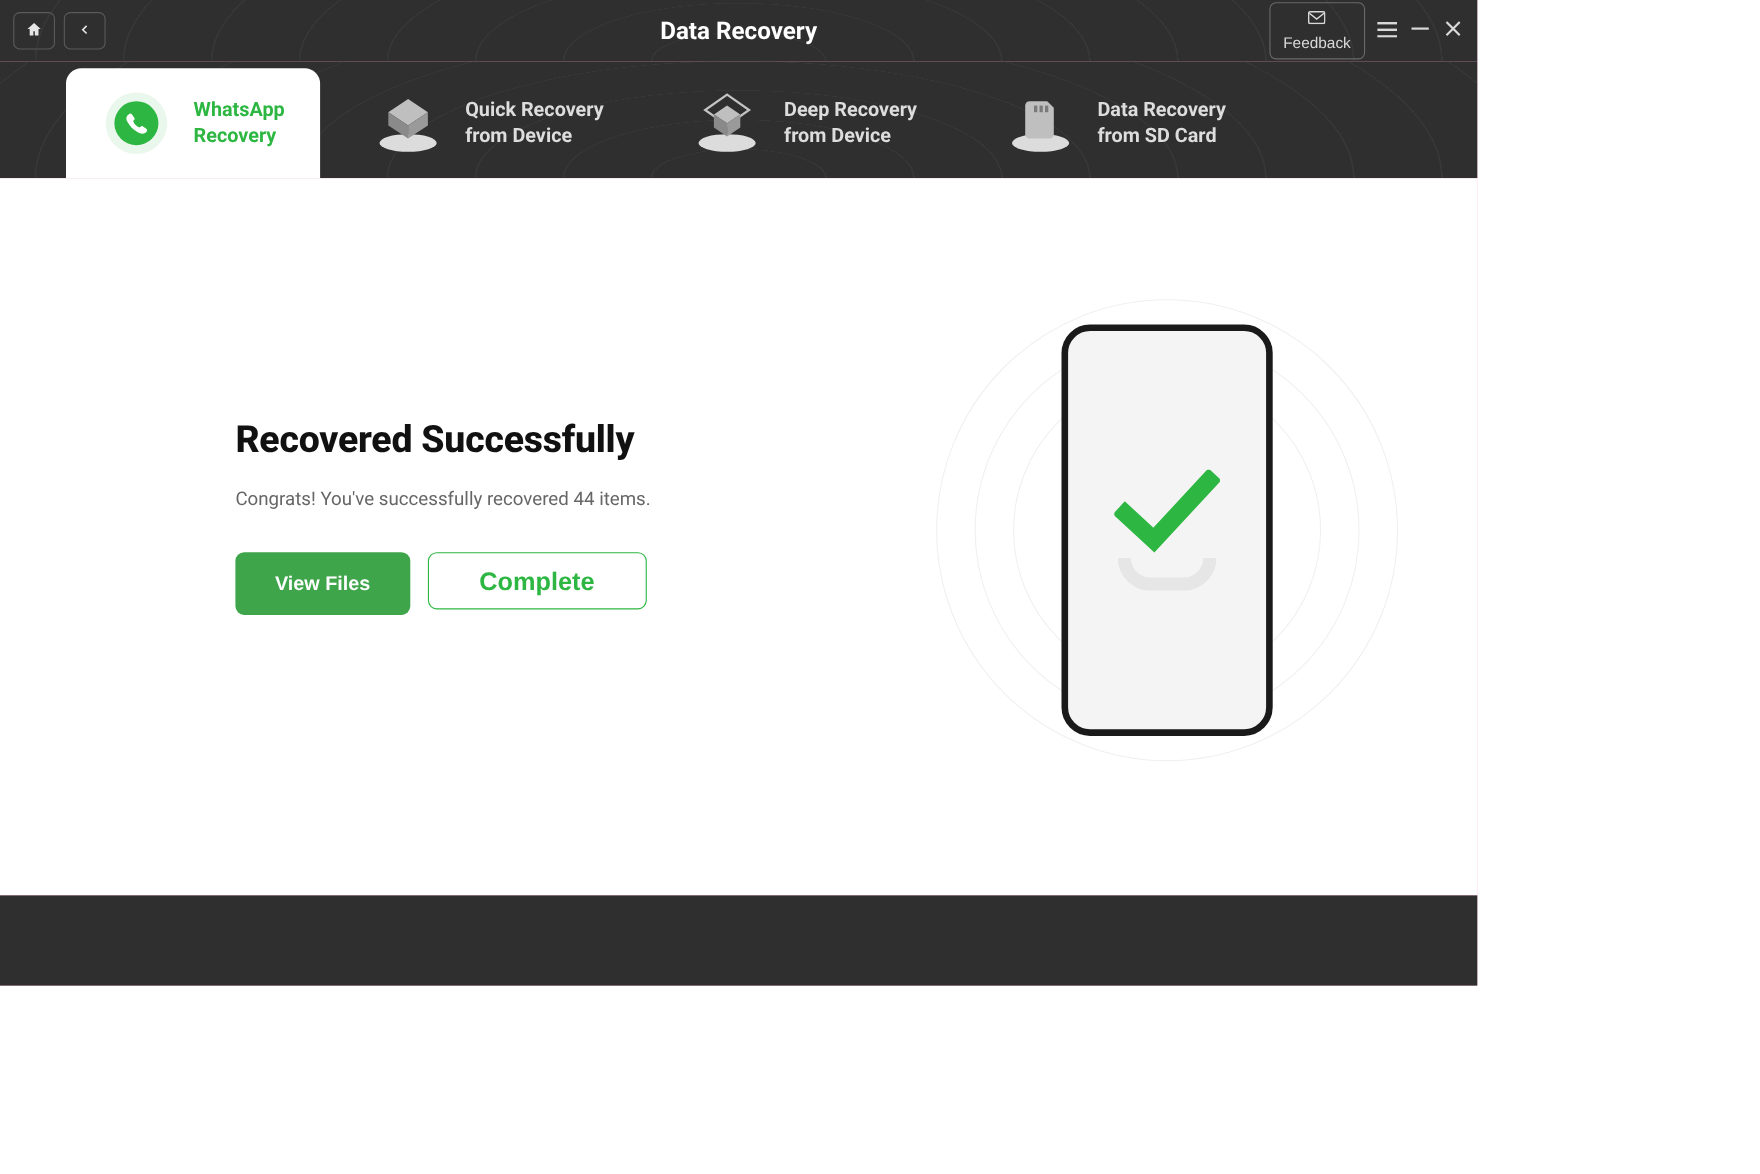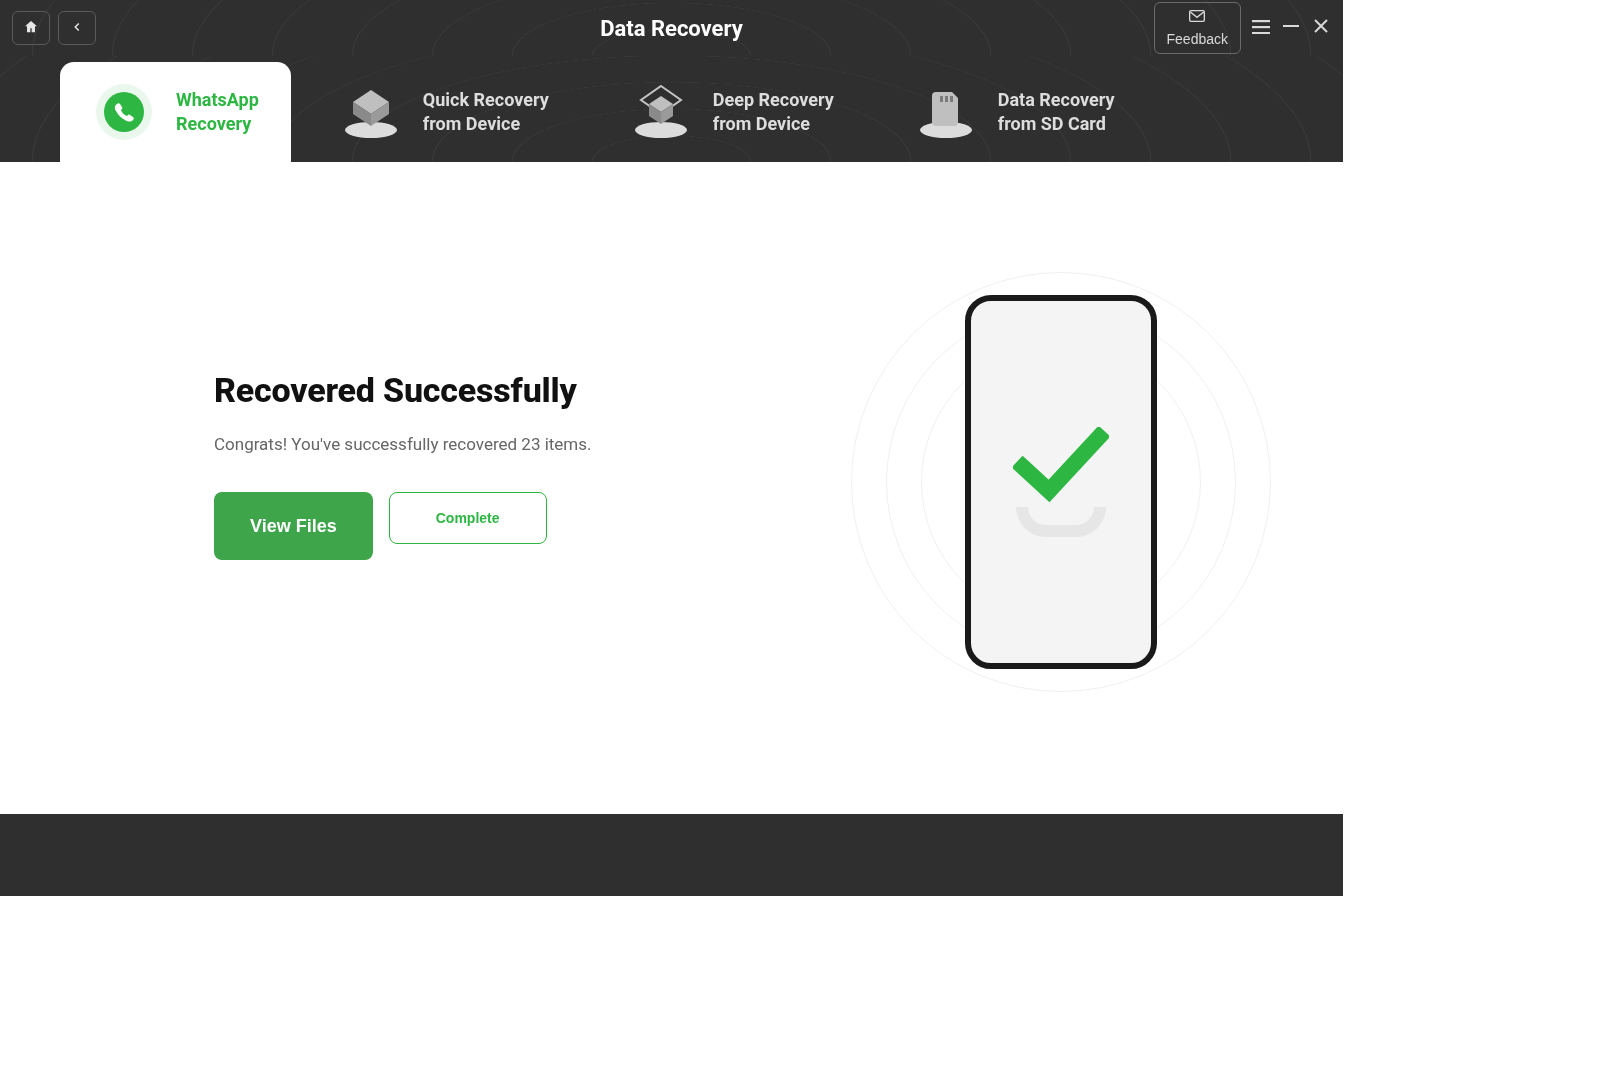--- a/index.html
+++ b/index.html
@@ -69,31 +69,31 @@
 .tab.active {
   background:#fff; border-top-left-radius:14px; border-top-right-radius:14px;
 }
 .tab.active .tab-label { color:#2db742; }
 
 
 .content {
   position:relative; height: calc(896px - 56px - 106px - 82px);
   background:#fff;
 }
-.left-col { position:absolute; left:214px; top:208px; width:520px; }
+.left-col { position:absolute; left:214px; top:218px; width:520px; }
 .heading { font-size:34px; font-weight:800; color:#111; letter-spacing:-0.2px; }
 .subtext { margin-top:24px; color:#666; font-size:17px; }
 .btnrow { margin-top:38px; display:flex; gap:16px; }
 .btn-primary {
   background:#3ea54a; color:#fff; border:none; border-radius:8px;
-  padding:0 36px; height:68px; font-size:18px; font-weight:700; cursor:pointer;
+  padding:0 36px; height:57px; font-size:18px; font-weight:700; cursor:pointer;
 }
 .btn-outline {
   background:#fff; color:#2db742; border:1.5px solid #2db742; border-radius:8px;
-  padding:0 46px; height:52px; font-size:14px; font-weight:700; cursor:pointer;
+  padding:0 46px; height:52px; font-size:23px; font-weight:700; cursor:pointer;
 }
 
 
 .illus { position:absolute; right:72px; top:110px; width:420px; height:420px; }
 .rings {
   position:absolute; inset:0; display:flex; align-items:center; justify-content:center;
 }
 .ring { position:absolute; border-radius:50%; border:1px solid #eef1ee; }
 .r1 { width:420px; height:420px; }
 .r2 { width:350px; height:350px; }
@@ -229,21 +229,21 @@
       </span>
       <span class="tab-label">Data Recovery
 from SD Card</span>
     </div>
 
   </div>
 
   <div class="content">
     <div class="left-col">
       <h1 class="heading">Recovered Successfully</h1>
-      <p class="subtext">Congrats! You've successfully recovered 23 items.</p>
+      <p class="subtext">Congrats! You've successfully recovered 44 items.</p>
       <div class="btnrow">
         <button class="btn-primary">View Files</button>
         <button class="btn-outline">Complete</button>
       </div>
     </div>
 
     <div class="illus">
       <div class="rings">
         <div class="ring r1"></div>
         <div class="ring r2"></div>

